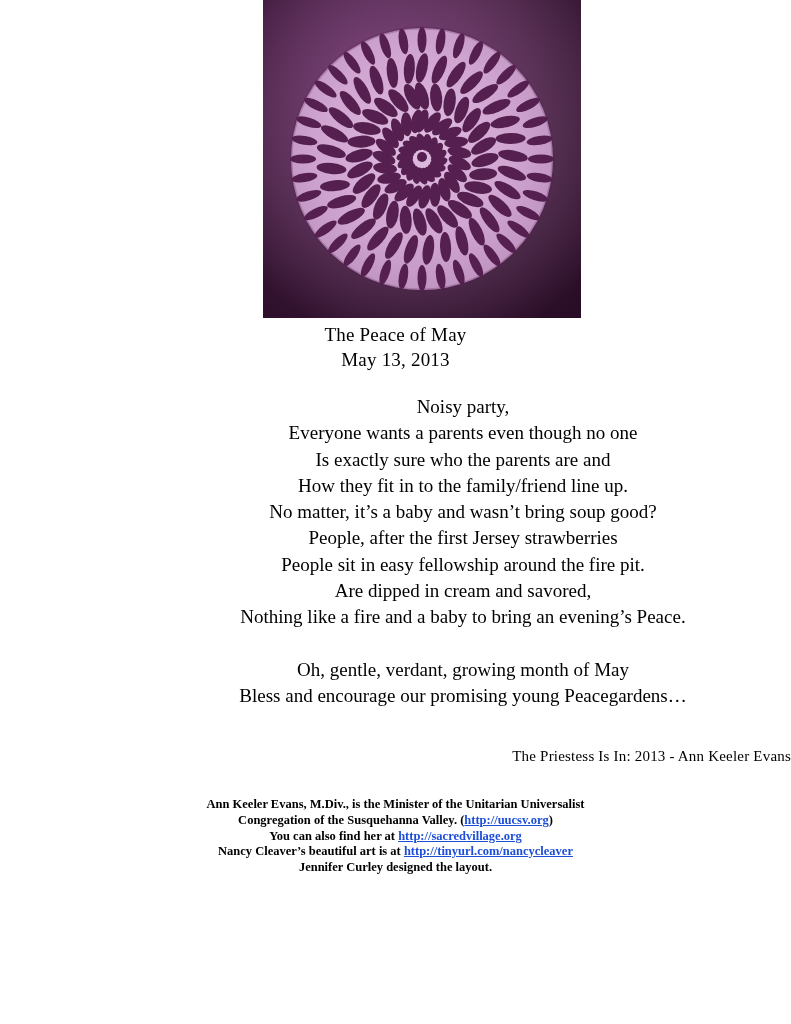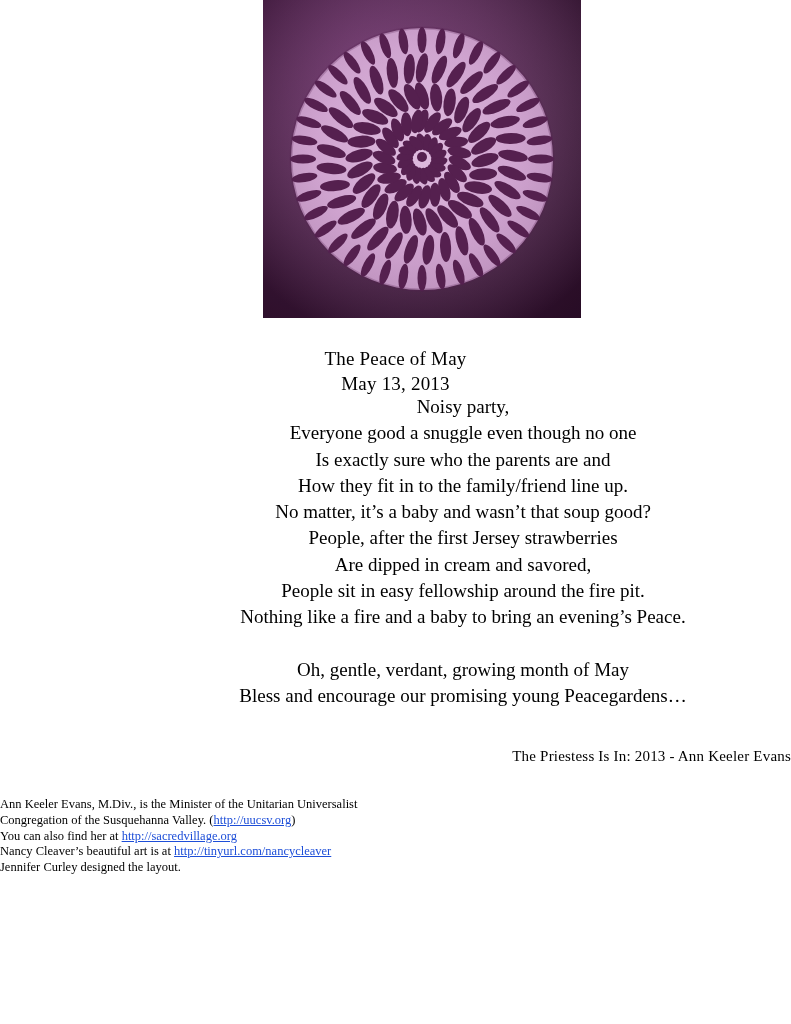--- a/index.html
+++ b/index.html
@@ -42,21 +42,20 @@
     inset: 0;
   }
 
   
   .title-block {
     position: absolute;
     left: 0;
     top: 322px;
     width: 791px;
     text-align: center;
-    margin-top: 24px;
   }
   .title-line {
     font-size: 19px;
     line-height: 25px;
     letter-spacing: 0.2px;
   }
 
   
   .poem {
     position: absolute;
@@ -84,23 +83,24 @@
     font-size: 15px;
     letter-spacing: 0.2px;
   }
 
   
   .footer {
     position: absolute;
     left: 0;
     top: 797px;
     width: 791px;
-    text-align: left;
+    text-align: center;
     font-size: 12.5px;
     line-height: 15.8px;
+    font-weight: bold;
   }
   .footer a {
     color: #1d4ed8;
     text-decoration: underline;
   }
   .footer-line {
     white-space: normal;
   }
 </style>
 </head>
@@ -304,27 +304,27 @@
     </svg>
   </div>
 
   <div class="title-block">
     <div class="title-line">The Peace of May</div>
     <div class="title-line">May 13, 2013</div>
   </div>
 
   <div class="poem">
     <div class="poem-line">Noisy party,</div>
-    <div class="poem-line">Everyone good a snuggle even though no one</div>
+    <div class="poem-line">Everyone wants a parents even though no one</div>
     <div class="poem-line">Is exactly sure who the parents are and</div>
     <div class="poem-line">How they fit in to the family/friend line up.</div>
-    <div class="poem-line">No matter, it’s a baby and wasn’t that soup good?</div>
+    <div class="poem-line">No matter, it’s a baby and wasn’t bring soup good?</div>
     <div class="poem-line">People, after the first Jersey strawberries</div>
+    <div class="poem-line">People sit in easy fellowship around the fire pit.</div>
     <div class="poem-line">Are dipped in cream and savored,</div>
-    <div class="poem-line">People sit in easy fellowship around the fire pit.</div>
     <div class="poem-line">Nothing like a fire and a baby to bring an evening’s Peace.</div>
     <div class="poem-gap"></div>
     <div class="poem-line">Oh, gentle, verdant, growing month of May</div>
     <div class="poem-line">Bless and encourage our promising young Peacegardens…</div>
   </div>
 
   <div class="credit">The Priestess Is In: 2013 - Ann Keeler Evans</div>
 
   <div class="footer">
     <div class="footer-line">

